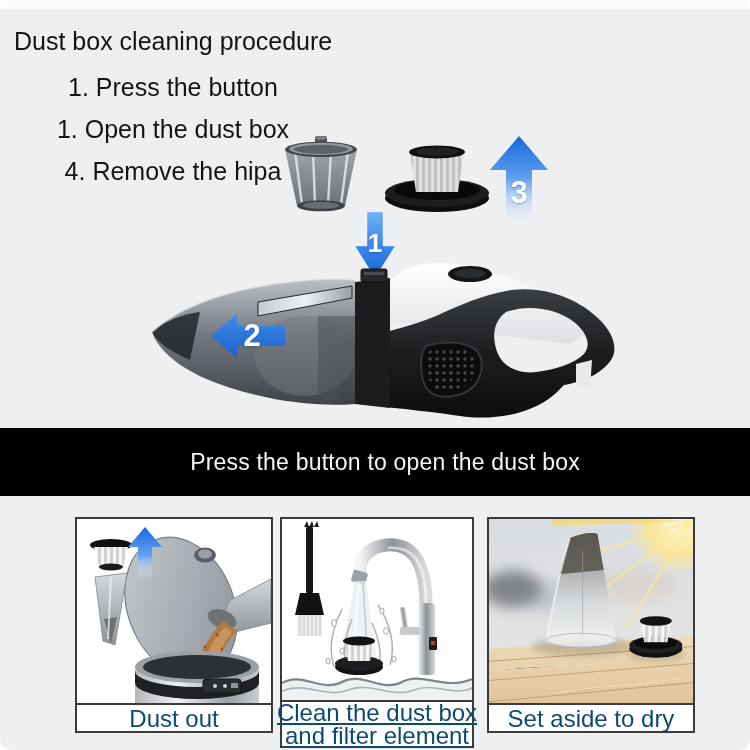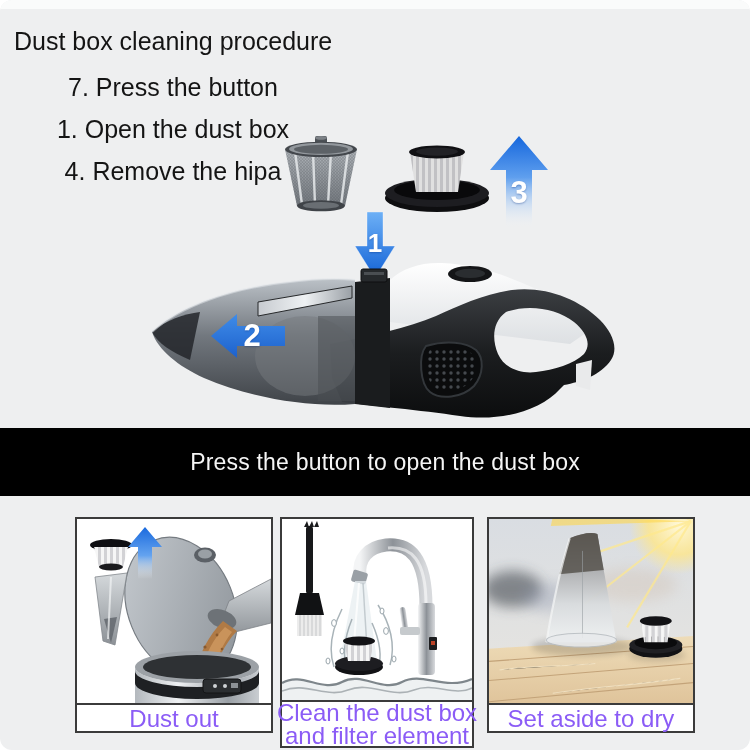--- a/index.html
+++ b/index.html
@@ -15,35 +15,35 @@
   .m1{left:375px;top:243px;font-size:26px;}
   .m2{left:252px;top:336px;font-size:31px;}
   .m3{left:519px;top:193px;font-size:31px;}
   .banner{position:absolute;left:0;top:428px;width:750px;height:68px;background:var(--banner-bg,#000);
           display:flex;align-items:center;justify-content:center;}
   .banner span{color:var(--banner-fg,#f5f5f5);font-size:23px;letter-spacing:.2px;margin-left:20px;}
   .panel{position:absolute;background:#ffffff;border:2px solid #3b3b3b;box-sizing:border-box;}
   .panel-img{position:absolute;left:0;right:0;top:0;bottom:28px;overflow:hidden;}
   .panel-cap{position:absolute;left:0;right:0;bottom:0;height:28px;border-top:2px solid #3b3b3b;
              box-sizing:border-box;background:#fff;display:flex;flex-direction:column;align-items:center;
-             justify-content:center;font-size:24px;line-height:23px;color:#8b5cf6;white-space:nowrap;margin-top:24px;}
+             justify-content:center;font-size:24px;line-height:23px;color:#0c4a6e;white-space:nowrap;margin-top:24px;}
   .panel.tall .panel-img{bottom:46px;}
-  .panel.tall .panel-cap{height:46px;}
+  .panel.tall .panel-cap{height:46px;text-decoration:underline;}
   .cl:empty{display:none;}
 </style>
 </head>
 <body>
 
 <div class="page">
   <div class="topstrip"></div>
 
   <h1 class="title">Dust box cleaning procedure</h1>
 
   <div class="steps">
-    <div>7. Press the button</div>
+    <div>1. Press the button</div>
     <div>1. Open the dust box</div>
     <div>4. Remove the hipa</div>
   </div>
 
   <div class="fig" style="left:283px;top:136px;width:76px;height:78px">
     <svg viewBox="0 0 76 76" preserveAspectRatio="none">
       <defs>
         <linearGradient id="meshBody" x1="0" y1="0" x2="0" y2="1">
           <stop offset="0" stop-color="#b4b9be"></stop>
             <stop offset="1" stop-color="#74797f"></stop>

